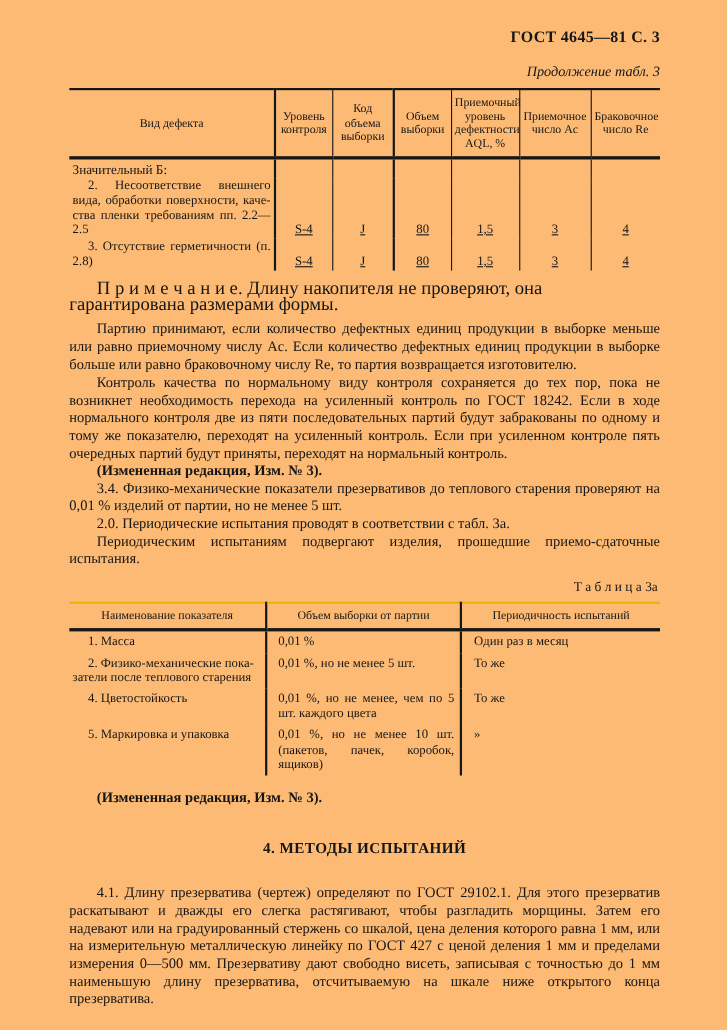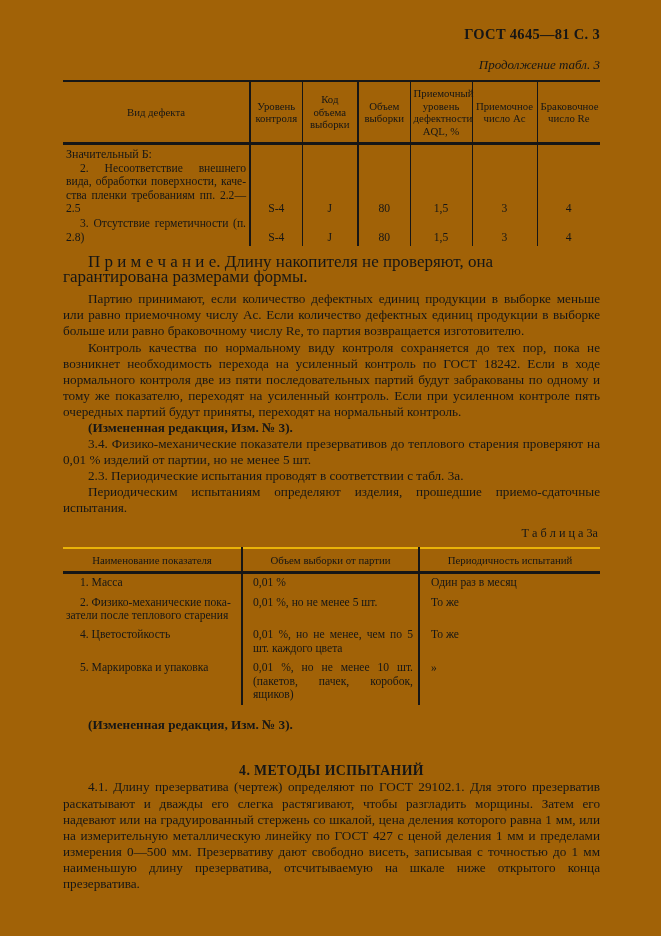--- a/index.html
+++ b/index.html
@@ -6,21 +6,21 @@
   html, body { background: #ffffff; }
   body {
     width: 661px; height: 936px;
     font-family: "Liberation Serif", "DejaVu Serif", serif;
     color: #161616;
   }
   .page {
     width: 661px; height: 936px;
     padding: 26px 61px 0 63px;
     overflow: hidden;
-    background: #a16207;
+    background: #fdba74;
   }
   .running-header {
     text-align: right;
     font-weight: bold;
     font-size: 14.5px;
     letter-spacing: 0.3px;
     margin-bottom: 14px;
   }
   .continuation {
     text-align: right;
@@ -43,21 +43,21 @@
   }
   .t3 td { font-size: 11.6px; line-height: 13.4px; padding: 0 3px; }
   .t3a td { font-size: 11.6px; line-height: 13.4px; padding: 2px 3px 4px 3px; }
   .t3 th:nth-child(n+2), .t3 td:nth-child(n+2) { border-left: 1px solid #161616; }
   .t3 th:nth-child(2), .t3 td:nth-child(2),
   .t3 th:nth-child(4), .t3 td:nth-child(4) { border-left-width: 2px; }
   .t3a th:nth-child(n+2), .t3a td:nth-child(n+2) { border-left: 2px solid #161616; }
   .t3 td.group-cell { padding-top: 3px; font-size: 12px; }
   .t3 td.defect { text-align: justify; padding-bottom: 2px; }
   .t3 td.defect .ind { text-indent: 14px; display: block; text-align: justify; }
-  .t3 td.val { text-align: center; vertical-align: bottom; padding-bottom: 2px; }
+  .t3 td.val { text-align: center; vertical-align: bottom; padding-bottom: 2px; text-decoration: underline; }
   .t3a td.name .ind { text-indent: 14px; display: block; }
   .t3a td.vol { padding-left: 10px; text-align: justify; padding-right: 5px; margin-top: 28px; }
   .t3a td.per { padding-left: 11px; }
   .t3a td { vertical-align: top; }
   
   .note {
     font-size: 17px;
     line-height: 15px;
     margin-top: 8px;
     text-indent: 25px;
@@ -77,20 +77,21 @@
     margin-bottom: 6px;
     padding-right: 2px;
   }
   .after-table-note { margin-top: 12px; }
   .section-heading {
     text-align: center;
     font-weight: bold;
     font-size: 13.8px;
     letter-spacing: 0.4px;
     margin-top: 30px;
+    margin-bottom: 24px;
   }
 </style>
 </head>
 <body>
 
 <div class="page">
 
   <div class="running-header">
     <span>ГОСТ 4645—81 С. 3</span>
   </div>
@@ -153,22 +154,22 @@
     </tbody>
   </table>
 
   <p class="note"><span>П р и м е ч а н и е.</span>&nbsp;<span>Длину накопителя не проверяют, она гарантирована размерами формы.</span></p>
 
   <div class="body-text">
     <p class="para">Партию принимают, если количество дефектных единиц продукции в выборке меньше или равно приемочному числу Ac. Если количество дефектных единиц продукции в выборке больше или равно браковочному числу Re, то партия возвращается изготовителю.</p>
     <p class="para">Контроль качества по нормальному виду контроля сохраняется  до тех пор, пока не возникнет необходимость перехода на усиленный контроль по ГОСТ 18242. Если в ходе нормального контроля две из пяти последовательных партий будут забракованы по одному и тому же показателю, переходят на усиленный контроль. Если при усиленном контроле пять очередных партий будут приняты, переходят на нормальный контроль.</p>
     <p class="para bold">(Измененная редакция, Изм. № 3).</p>
     <p class="para">3.4. Физико-механические показатели презервативов до теплового старения проверяют на 0,01 % изделий от партии, но не менее 5 шт.</p>
-    <p class="para">2.3. Периодические испытания проводят в соответствии с табл. 3а.</p>
-    <p class="para">Периодическим испытаниям определяют изделия, прошедшие приемо-сдаточные испытания.</p>
+    <p class="para">2.0. Периодические испытания проводят в соответствии с табл. 3а.</p>
+    <p class="para">Периодическим испытаниям подвергают изделия, прошедшие приемо-сдаточные испытания.</p>
   </div>
 
   <div class="table-caption">Т а б л и ц а   3а</div>
 
   <table class="t3a">
     <colgroup>
       <col style="width:179px">
         <col style="width:177px">
         <col style="width:181px">
     </colgroup>

